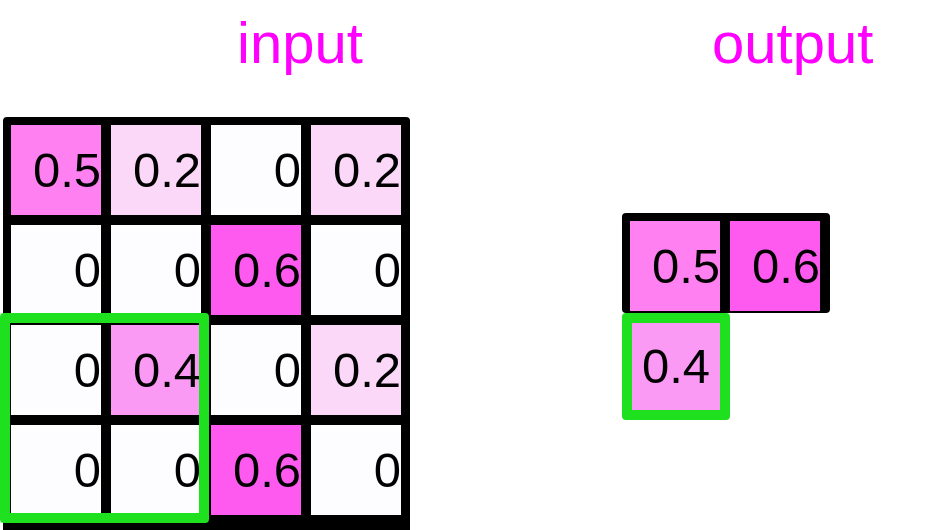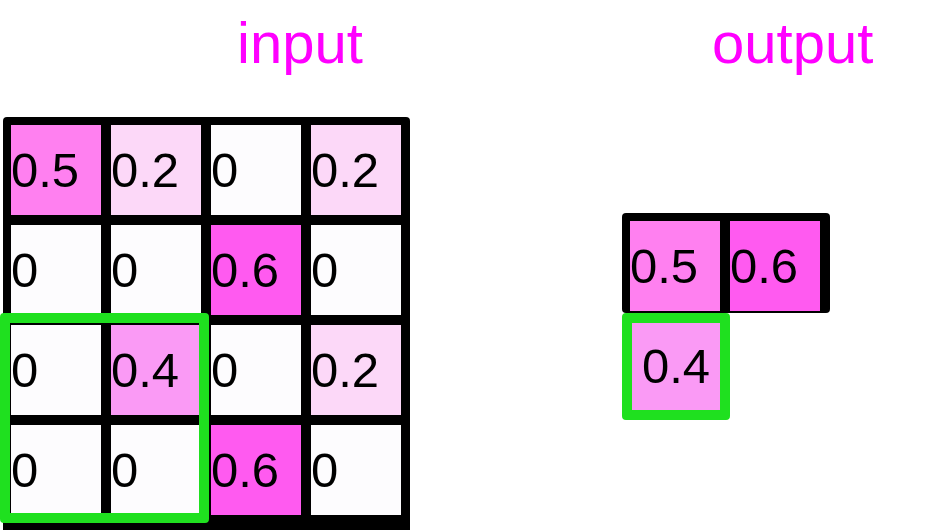--- a/index.html
+++ b/index.html
@@ -30,21 +30,21 @@
   #title-output { left: 712px; top: 14px; text-align: center; }
 
   
   .grid-wrap { position: absolute; }
 
   .cell {
     position: absolute;
     box-sizing: border-box;
     display: flex;
     align-items: center;
-    justify-content: flex-start;
+    justify-content: flex-end;
     color: #000000;
     font-size: 49px;
     line-height: 1;
     font-family: "Liberation Sans", sans-serif;
     white-space: nowrap;
   }
   .cell span { pointer-events: none; }
 
   
   #input-grid {

